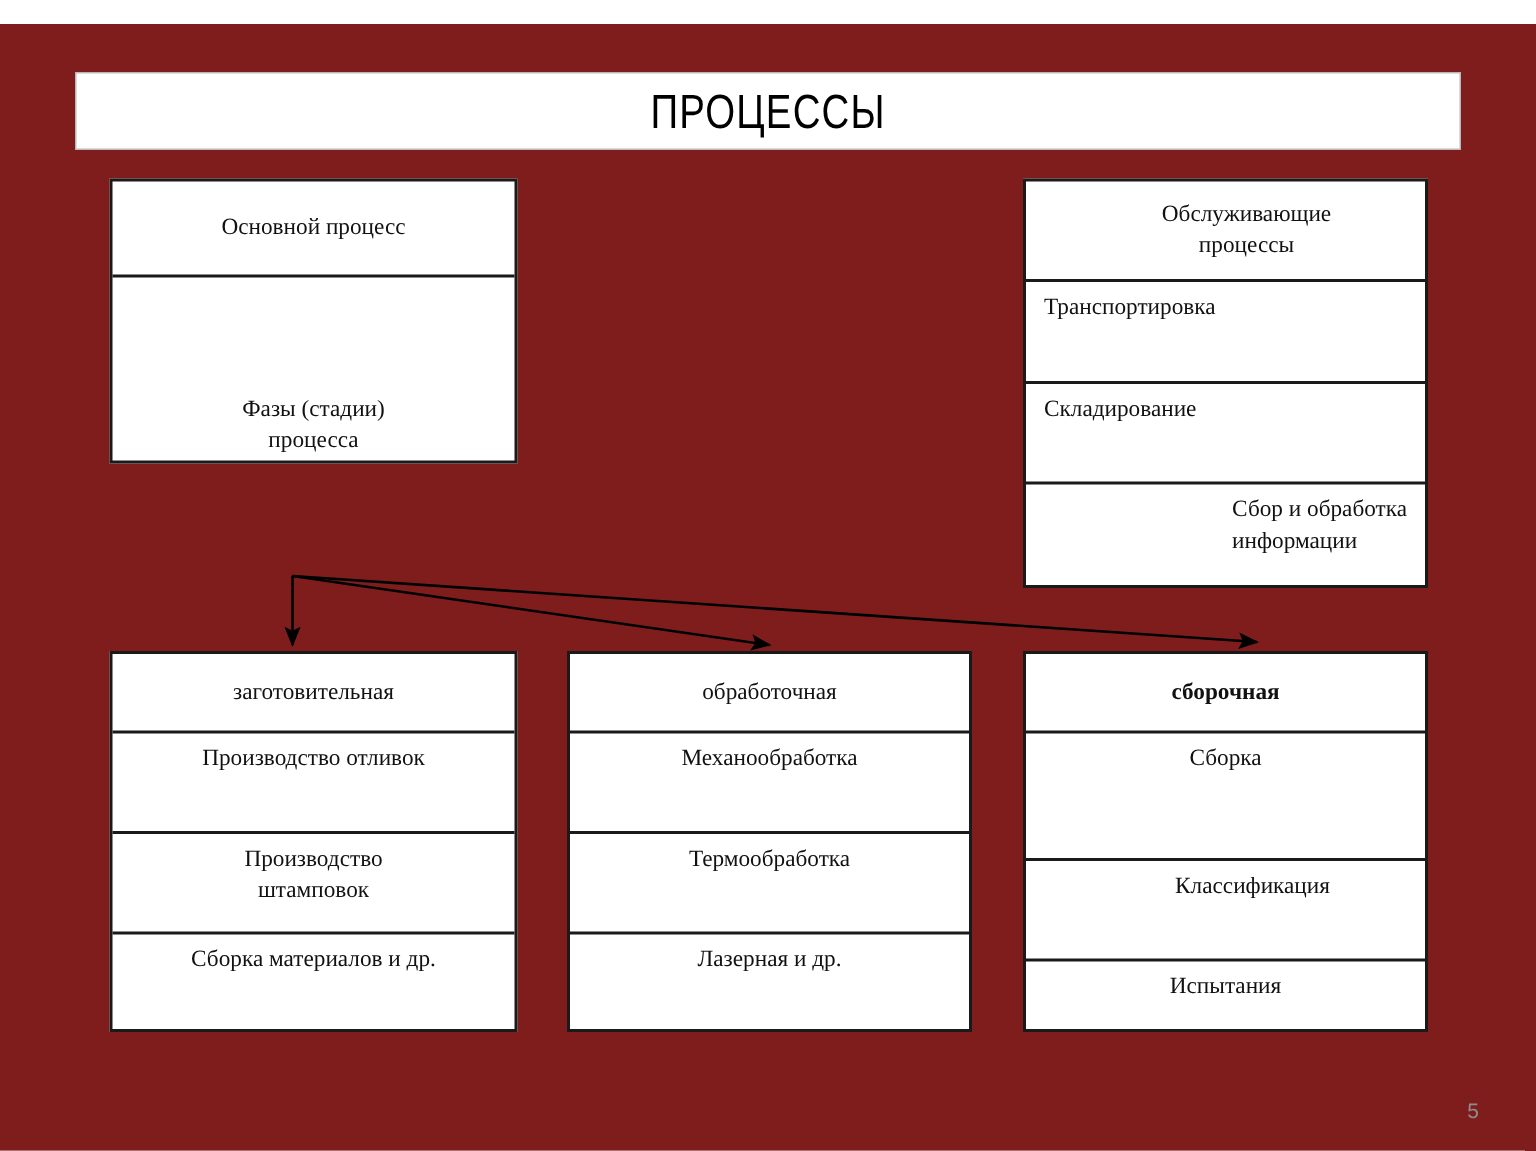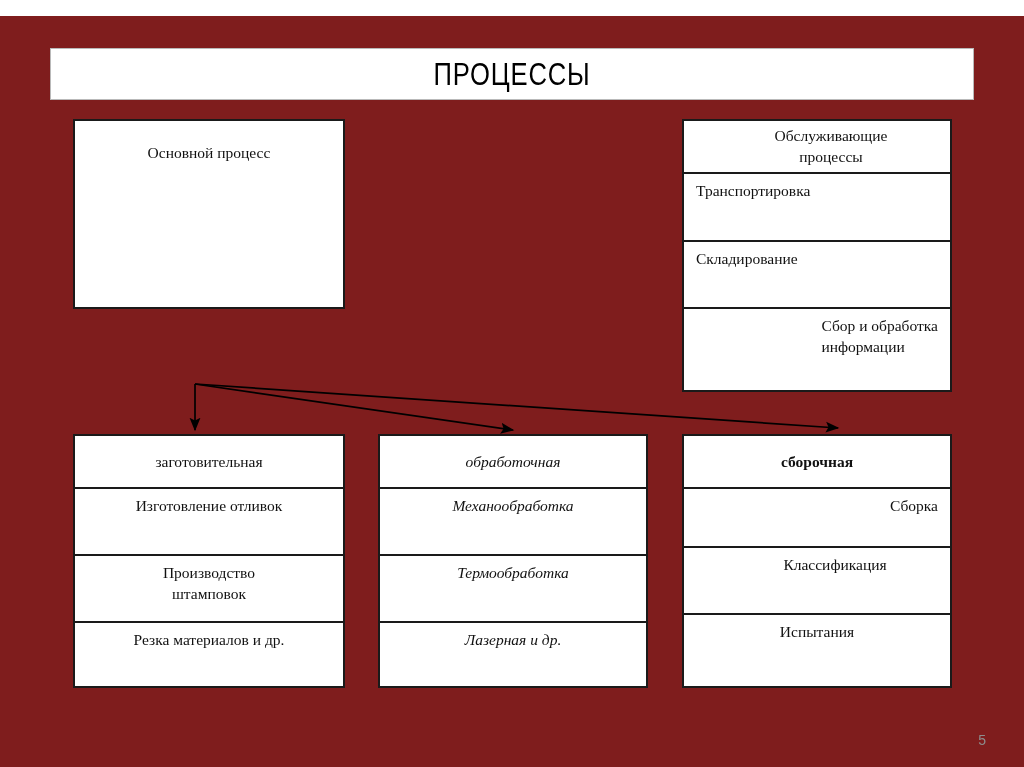--- a/index.html
+++ b/index.html
@@ -71,21 +71,21 @@
 
   .hdr { justify-content: center; text-align: center; }
 
   
   #top-col-1 { left: 73px;  top: 103px; width: 272px; height: 190px; }
   #top-col-2 { left: 378px; top: 103px; width: 270px; height: 273px; }
   #top-col-3 { left: 682px; top: 103px; width: 270px; height: 273px; }
 
   
   #bot-col-1 { left: 73px;  top: 418px; width: 272px; height: 254px; }
-  #bot-col-2 { left: 378px; top: 418px; width: 270px; height: 254px; font-style: italic; }
+  #bot-col-2 { left: 378px; top: 418px; width: 270px; height: 254px; }
   #bot-col-3 { left: 682px; top: 418px; width: 270px; height: 254px; }
 
   
   #arrows {
     position: absolute;
     left: 0; top: 0;
     width: 1024px; height: 767px;
     pointer-events: none;
   }
 
@@ -105,50 +105,53 @@
 <div class="slide">
 
   <div class="title-box">
     <div class="title-text">ПРОЦЕССЫ</div>
   </div>
 
   <div class="tbl" id="top-col-1">
     <div class="cell hdr middle" style="height:64px;">
       <span class="txt">Основной процесс</span>
     </div>
+    <div class="cell center middle" style="height:197px;">
+      <span class="txt">Фазы (стадии)<br>процесса</span>
+    </div>
   </div>
 
 
   <div class="tbl" id="top-col-3">
-    <div class="cell hdr middle" style="height:53px;padding-left:40px;">
+    <div class="cell hdr middle" style="height:67px;padding-left:40px;">
       <span class="txt">Обслуживающие<br>процессы</span>
     </div>
     <div class="cell left" style="height:68px;">
       <span class="txt">Транспортировка</span>
     </div>
     <div class="cell left" style="height:67px;">
       <span class="txt">Складирование</span>
     </div>
     <div class="cell left" style="height:67px;justify-content:flex-end;">
       <span class="txt">Сбор и обработка<br>информации</span>
     </div>
   </div>
 
   <div class="tbl" id="bot-col-1">
     <div class="cell hdr middle" style="height:53px;align-items:center;">
       <span class="txt">заготовительная</span>
     </div>
     <div class="cell center" style="height:67px;">
-      <span class="txt">Изготовление отливок</span>
+      <span class="txt">Производство отливок</span>
     </div>
     <div class="cell center" style="height:67px;">
       <span class="txt">Производство<br>штамповок</span>
     </div>
     <div class="cell center" style="height:63px;">
-      <span class="txt">Резка материалов и др.</span>
+      <span class="txt">Сборка материалов и др.</span>
     </div>
   </div>
 
   <div class="tbl" id="bot-col-2">
     <div class="cell hdr middle" style="height:53px;">
       <span class="txt">обработочная</span>
     </div>
     <div class="cell center" style="height:67px;">
       <span class="txt">Механообработка</span>
     </div>
@@ -157,21 +160,21 @@
     </div>
     <div class="cell center" style="height:63px;">
       <span class="txt">Лазерная и др.</span>
     </div>
   </div>
 
   <div class="tbl" id="bot-col-3">
     <div class="cell hdr middle" style="height:53px;font-weight:bold;">
       <span class="txt">сборочная</span>
     </div>
-    <div class="cell center" style="height:59px;justify-content:flex-end;">
+    <div class="cell center" style="height:85px;">
       <span class="txt">Сборка</span>
     </div>
     <div class="cell center" style="height:67px;padding-left:48px;">
       <span class="txt">Классификация</span>
     </div>
     <div class="cell center" style="height:63px;">
       <span class="txt">Испытания</span>
     </div>
   </div>
 

